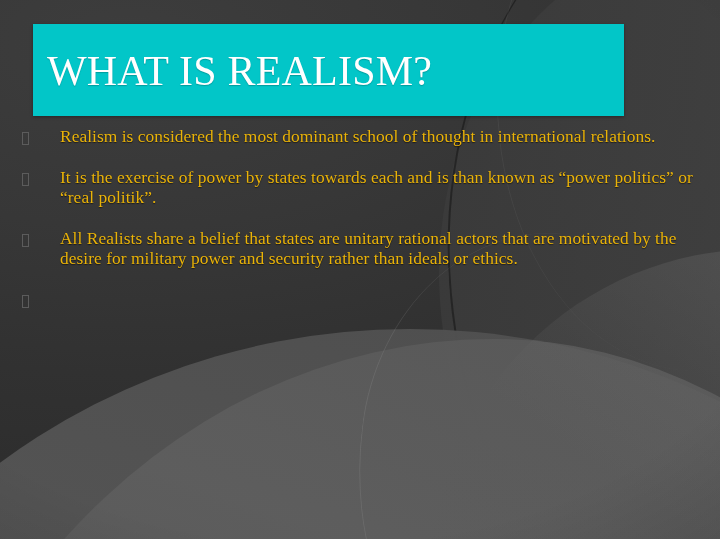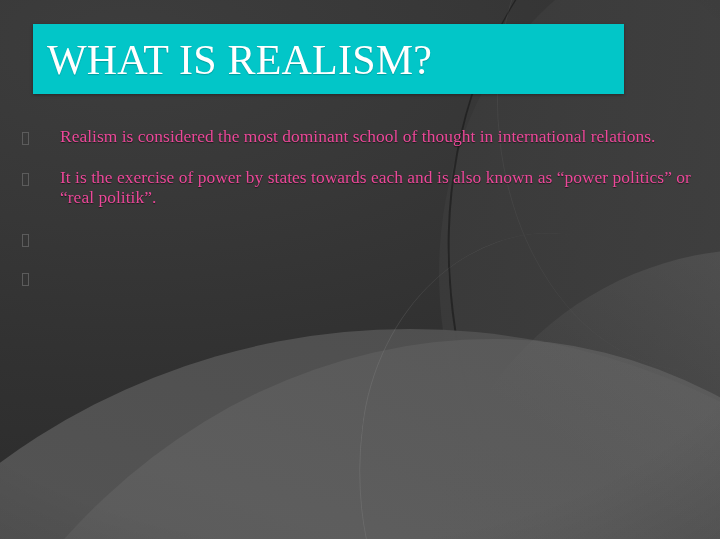--- a/index.html
+++ b/index.html
@@ -100,21 +100,21 @@
     background: radial-gradient(120% 110% at 45% 40%, rgba(0,0,0,0) 55%, rgba(0,0,0,.28) 100%);
     pointer-events: none;
   }
 
   
   .title-banner {
     position: absolute;
     left: 33px;
     top: 24px;
     width: 591px;
-    height: 70px;
+    height: 92px;
     background: #02c6c8;
     box-shadow: 0 1px 3px rgba(0,0,0,.35);
     display: flex;
     align-items: center;
   }
   .title-text {
     color: #ffffff;
     font-size: 42px;
     line-height: 1;
     letter-spacing: .2px;
@@ -142,21 +142,21 @@
   .bullet-marker {
     flex: 0 0 auto;
     width: 7px;
     height: 13px;
     margin-top: 6px;
     margin-right: 31px;
     border: 1px solid #5c5c5c;
     box-sizing: border-box;
   }
   .bullet-text {
-    color: #ec4899;
+    color: #eab308;
     font-size: 17.4px;
     line-height: 20.5px;
     letter-spacing: .05px;
     text-shadow: 0 1px 1px rgba(0,0,0,.55);
   }
 </style>
 </head>
 <body>
 
 <div id="slide">
@@ -177,25 +177,26 @@
 
   <div class="bullet-list">
 
     <div class="bullet-item">
       <span class="bullet-marker"></span>
       <span class="bullet-text">Realism is considered the most dominant school of thought in international relations.</span>
     </div>
 
     <div class="bullet-item">
       <span class="bullet-marker"></span>
-      <span class="bullet-text">It is the exercise of power by states towards each and is also known as “power politics” or “real politik”.</span>
-    </div>
-
-    <div class="bullet-item">
-      <span class="bullet-marker"></span>
+      <span class="bullet-text">It is the exercise of power by states towards each and is than known as “power politics” or “real politik”.</span>
+    </div>
+
+    <div class="bullet-item">
+      <span class="bullet-marker"></span>
+      <span class="bullet-text">All Realists share a belief that states are unitary rational actors that are motivated by the desire for military power and security rather than ideals or ethics.</span>
     </div>
 
     <div class="bullet-item">
       <span class="bullet-marker"></span>
     </div>
 
 
   </div>
 </div>
 

